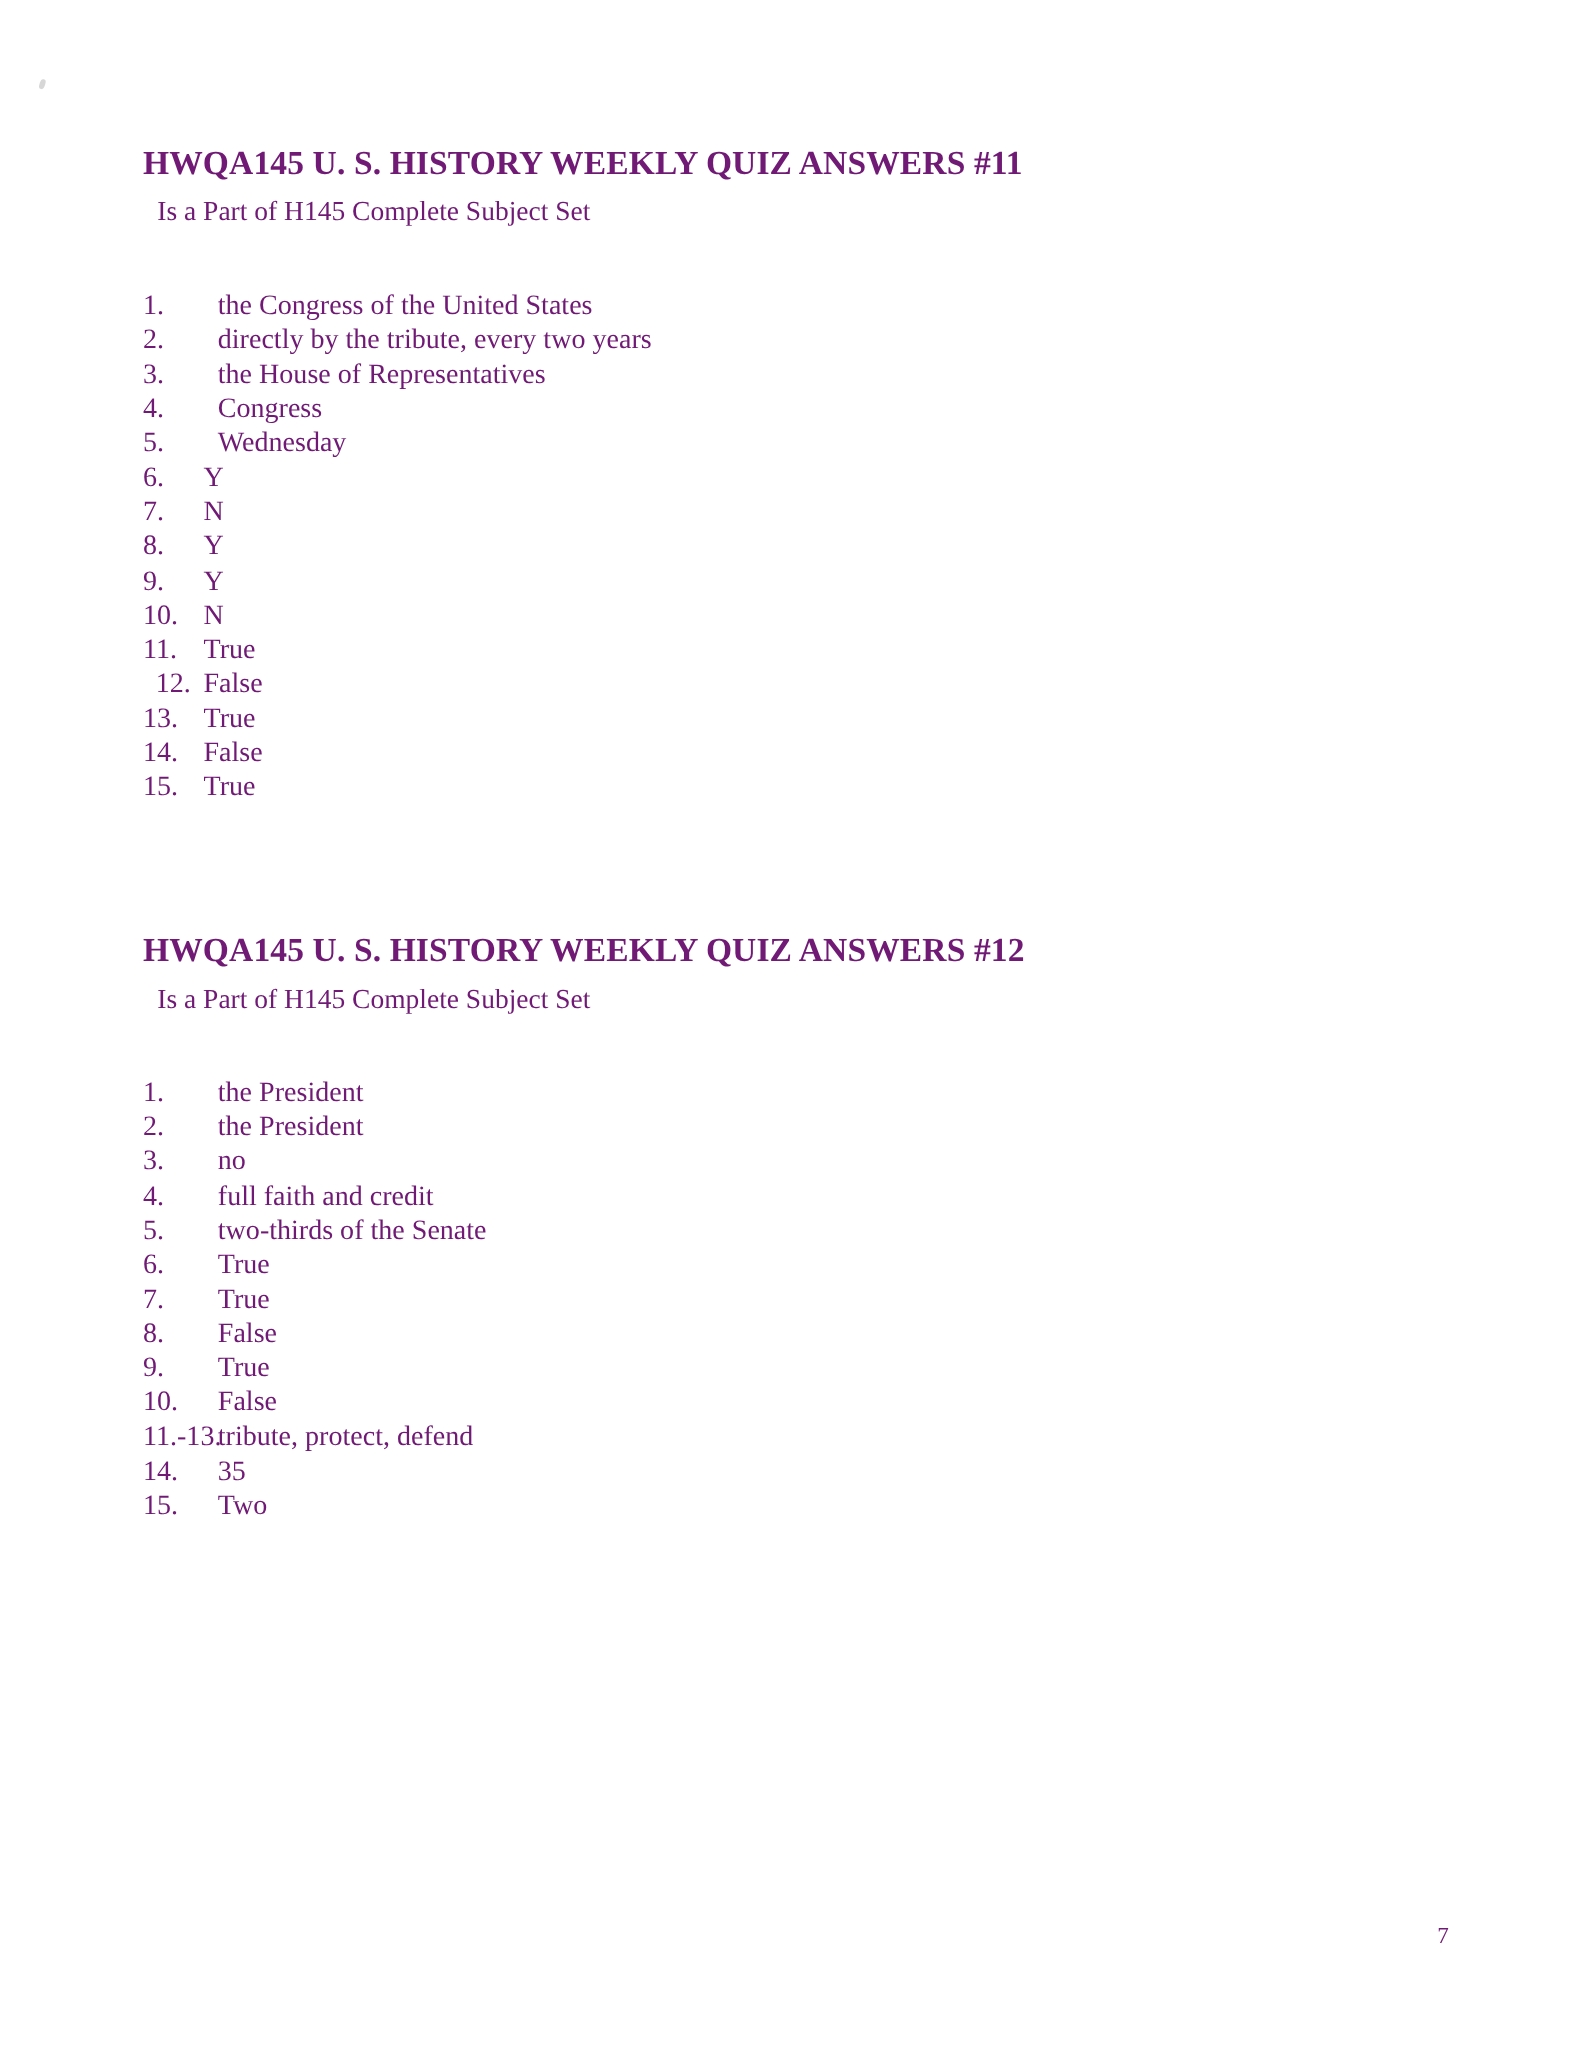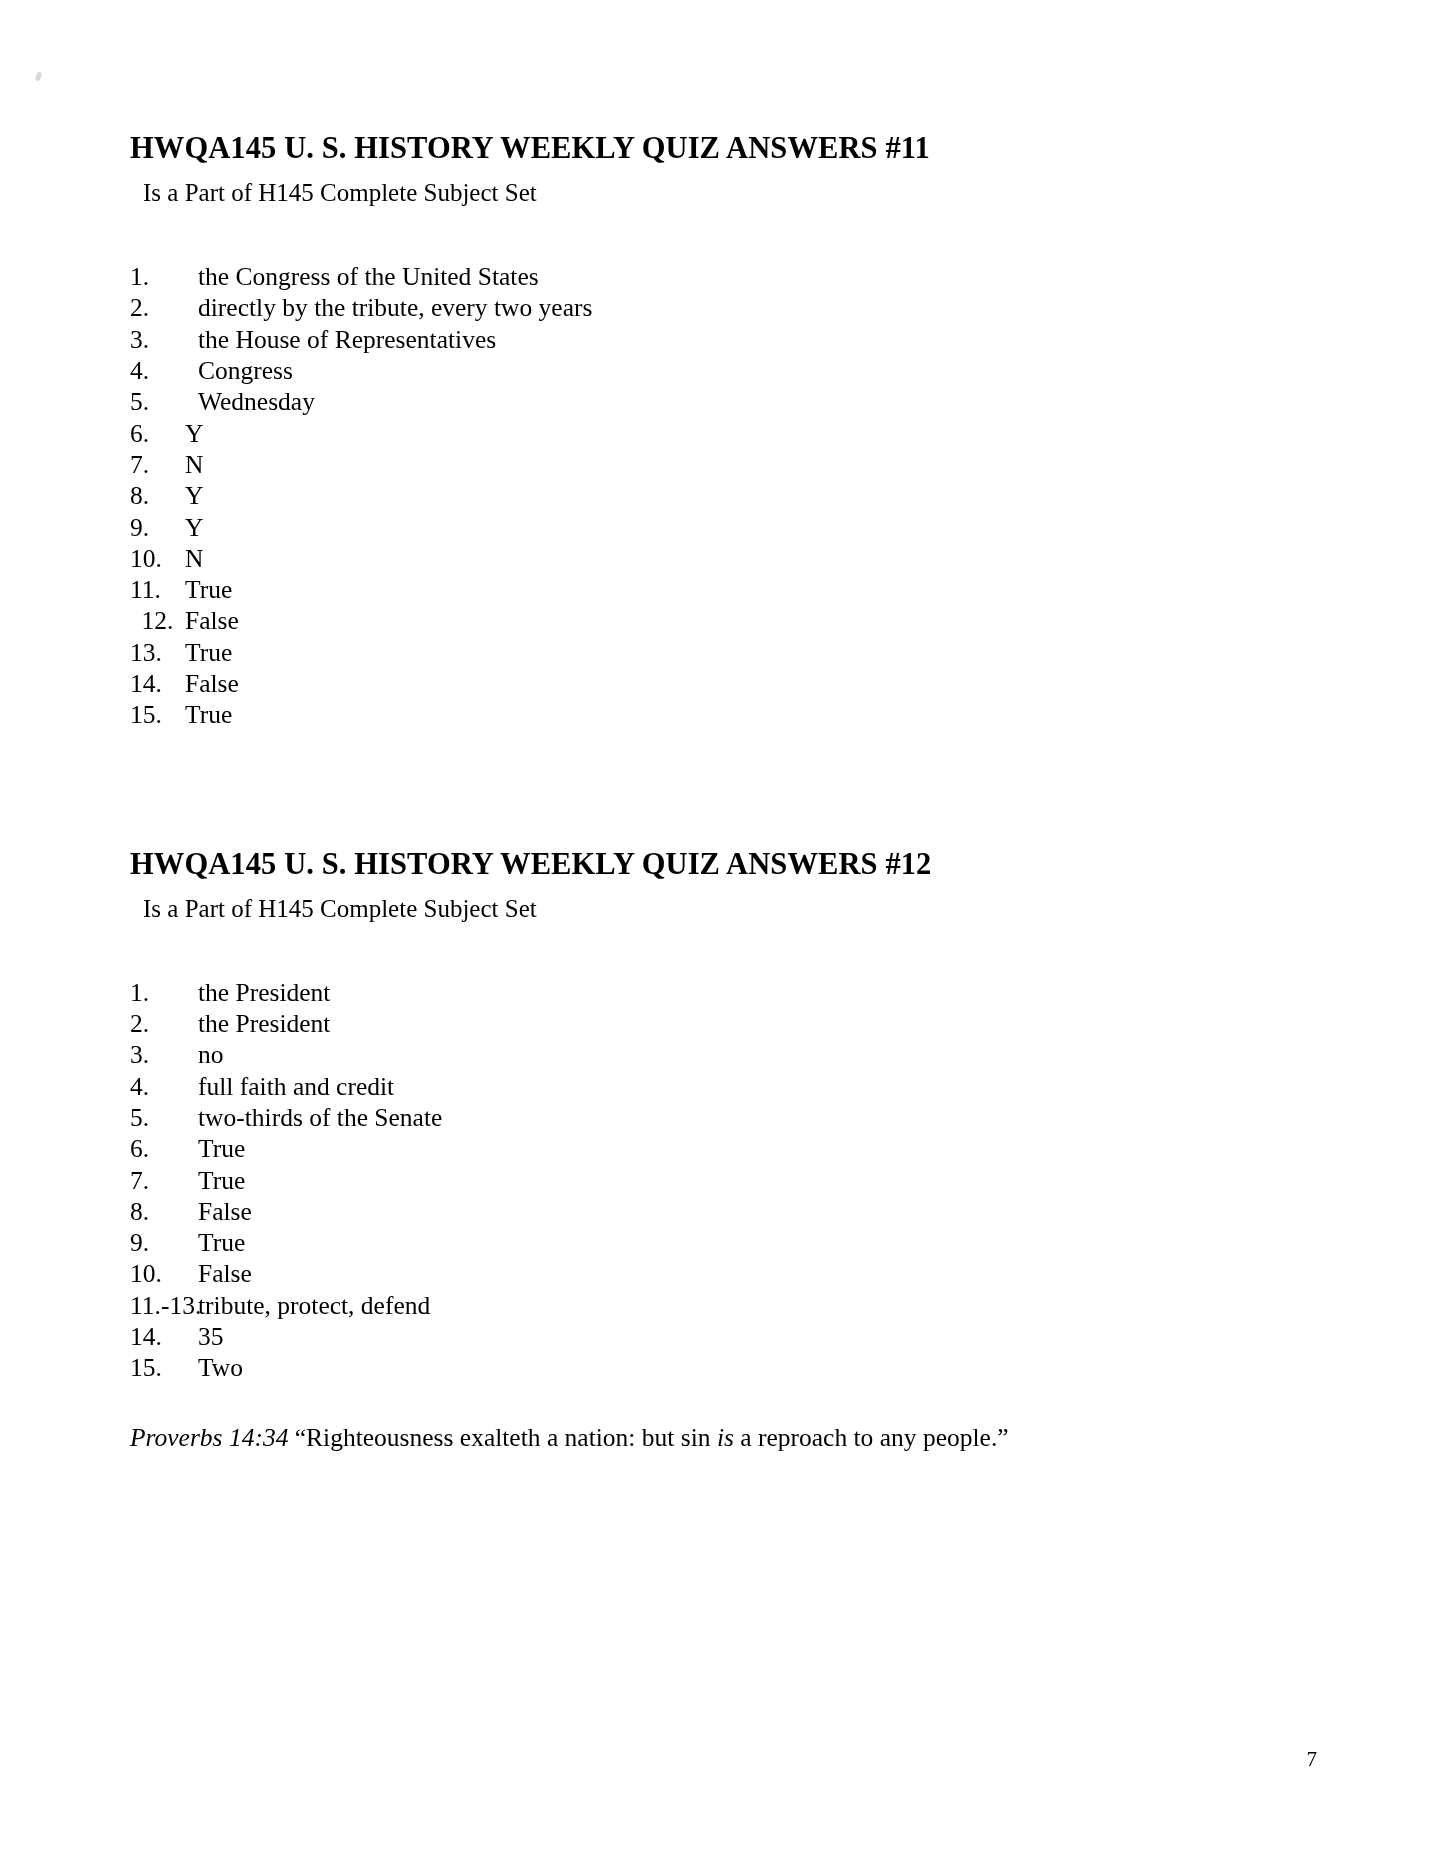--- a/index.html
+++ b/index.html
@@ -6,21 +6,21 @@
     margin: 0;
     padding: 0;
     background: #ffffff;
   }
   .page {
     position: relative;
     width: 1445px;
     height: 1870px;
     background: #ffffff;
     font-family: "Liberation Serif", "DejaVu Serif", serif;
-    color: #000000;
+    color: #701a75;
     overflow: hidden;
   }
   
   .scan-speck {
     position: absolute;
     left: 36px;
     top: 72px;
     width: 5px;
     height: 9px;
     background: #c9c9c9;
@@ -239,20 +239,19 @@
           <span class="answer-text">35</span>
         </li>
         <li class="answer-row">
           <span class="answer-num">15.</span>
           <span class="answer-text">Two</span>
         </li>
       </ol>
 
       <div class="gap-before-scripture"></div>
 
-      <p class="scripture"><span class="ref">Proverbs 14:34</span><span> “Righteousness exalteth a nation: but sin </span><span class="em">is</span><span> a reproach to any people.”</span></p>
     </section>
 
   </div>
 
   <div class="page-number">7</div>
 
 </div>
 
 </body></html>

